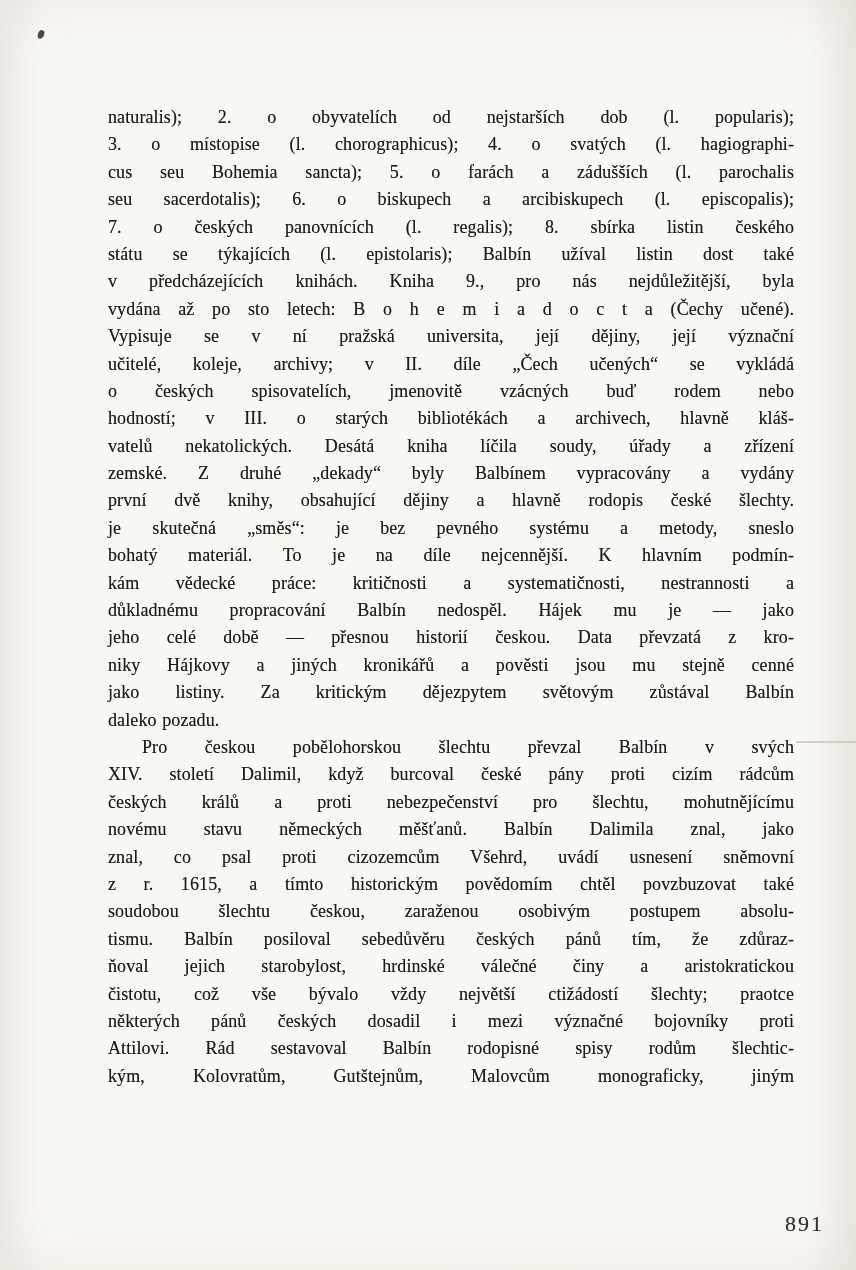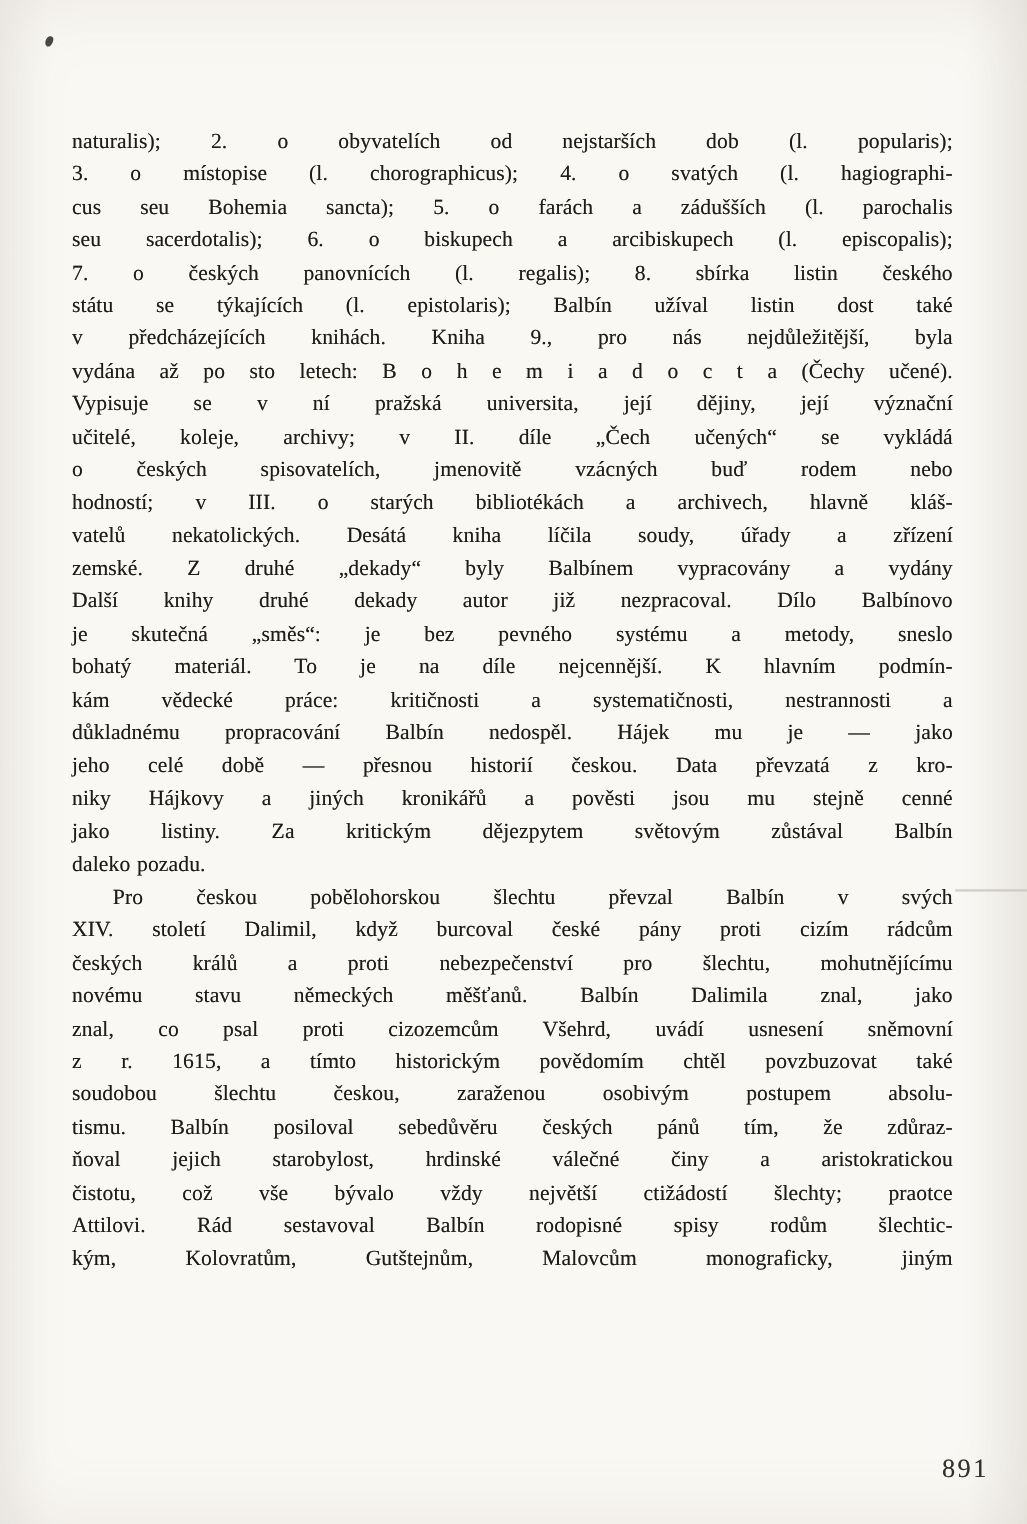--- a/index.html
+++ b/index.html
@@ -28,20 +28,21 @@
     word-spacing: 1px;
     text-shadow: 0 0 0.4px rgba(20,18,15,0.55);
   }
   .paragraph { margin: 0; }
   .line {
     text-align: justify;
     text-align-last: justify;
     height: 27.4px;
     white-space: nowrap;
     overflow: visible;
+    margin-left: 48px;
   }
   .line.no-just { text-align-last: left; font-family: Liberation Serif, serif; }
   .line.indent { text-indent: 34px; }
   .page-number {
     position: absolute;
     top: 1211px;
     right: 32px;
     font-size: 22px;
     letter-spacing: 2px;
     color: #33312d;
@@ -83,39 +84,40 @@
         <div class="line">7. o českých panovnících (l. regalis); 8. sbírka listin českého</div>
         <div class="line">státu se týkajících (l. epistolaris); Balbín užíval listin dost také</div>
         <div class="line">v předcházejících knihách. Kniha 9., pro nás nejdůležitější, byla</div>
         <div class="line">vydána až po sto letech: B o h e m i a  d o c t a (Čechy učené).</div>
         <div class="line">Vypisuje se v ní pražská universita, její dějiny, její význační</div>
         <div class="line">učitelé, koleje, archivy; v II. díle „Čech učených“ se vykládá</div>
         <div class="line">o českých spisovatelích, jmenovitě vzácných buď rodem nebo</div>
         <div class="line">hodností; v III. o starých bibliotékách a archivech, hlavně kláš-</div>
         <div class="line">vatelů nekatolických. Desátá kniha líčila soudy, úřady a zřízení</div>
         <div class="line">zemské. Z druhé „dekady“ byly Balbínem vypracovány a vydány</div>
-        <div class="line">Další knihy druhé dekady autor již nezpracoval. Dílo Balbínovo</div>
+        <div class="line">první dvě knihy, obsahující dějiny a hlavně rodopis české šlechty.</div>
         <div class="line">je skutečná „směs“: je bez pevného systému a metody, sneslo</div>
         <div class="line">bohatý materiál. To je na díle nejcennější. K hlavním podmín-</div>
         <div class="line">kám vědecké práce: kritičnosti a systematičnosti, nestrannosti a</div>
         <div class="line">důkladnému propracování Balbín nedospěl. Hájek mu je — jako</div>
         <div class="line">jeho celé době — přesnou historií českou. Data převzatá z kro-</div>
         <div class="line">niky Hájkovy a jiných kronikářů a pověsti jsou mu stejně cenné</div>
         <div class="line">jako listiny. Za kritickým dějezpytem světovým zůstával Balbín</div>
         <div class="line no-just">daleko pozadu.</div>
       </div>
       <div class="paragraph">
         <div class="line indent">Pro českou pobělohorskou šlechtu převzal Balbín v svých</div>
         <div class="line">XIV. století Dalimil, když burcoval české pány proti cizím rádcům</div>
         <div class="line">českých králů a proti nebezpečenství pro šlechtu, mohutnějícímu</div>
         <div class="line">novému stavu německých měšťanů. Balbín Dalimila znal, jako</div>
         <div class="line">znal, co psal proti cizozemcům Všehrd, uvádí usnesení sněmovní</div>
         <div class="line">z r. 1615, a tímto historickým povědomím chtěl povzbuzovat také</div>
         <div class="line">soudobou šlechtu českou, zaraženou osobivým postupem absolu-</div>
         <div class="line">tismu. Balbín posiloval sebedůvěru českých pánů tím, že zdůraz-</div>
         <div class="line">ňoval jejich starobylost, hrdinské válečné činy a aristokratickou</div>
         <div class="line">čistotu, což vše bývalo vždy největší ctižádostí šlechty; praotce</div>
+        <div class="line">některých pánů českých dosadil i mezi význačné bojovníky proti</div>
         <div class="line">Attilovi. Rád sestavoval Balbín rodopisné spisy rodům šlechtic-</div>
         <div class="line">kým, Kolovratům, Gutštejnům, Malovcům monograficky, jiným</div>
       </div>
     </div>
   <div class="page-number">891</div>
 </div>
 
 </body></html>

